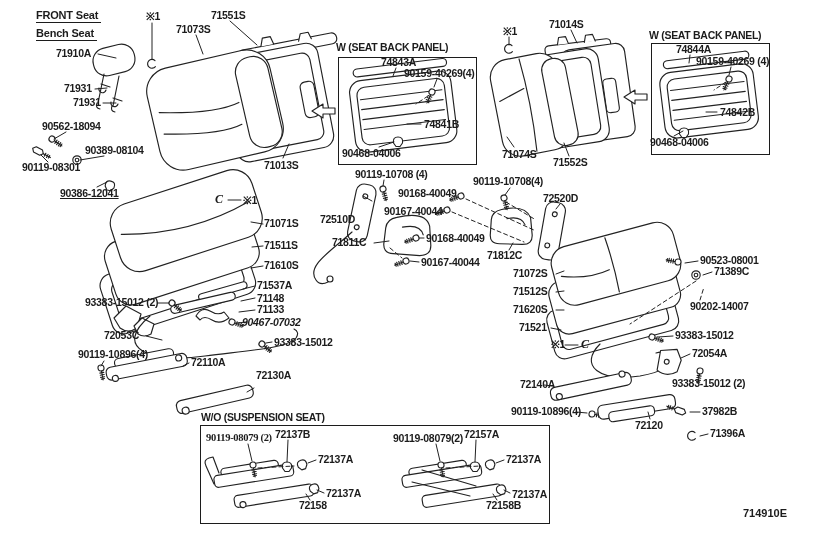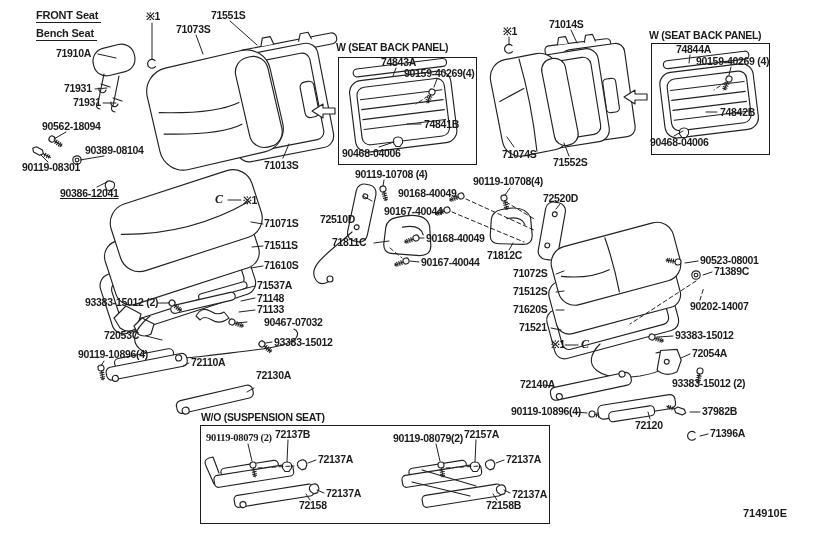--- a/index.html
+++ b/index.html
@@ -327,21 +327,21 @@
       <span class="lbl" style="left: 543px; top: 193px;">72520D</span>
       <span class="lbl" style="left: 487px; top: 250px;">71812C</span>
       <span class="lbl it" style="left: 215px; top: 193px;">C</span>
       <span class="lbl" style="left: 243px; top: 195px;">※1</span>
       <span class="lbl" style="left: 264px; top: 218px;">71071S</span>
       <span class="lbl" style="left: 264px; top: 240px;">71511S</span>
       <span class="lbl" style="left: 264px; top: 260px;">71610S</span>
       <span class="lbl" style="left: 257px; top: 280px;">71537A</span>
       <span class="lbl" style="left: 257px; top: 293px;">71148</span>
       <span class="lbl" style="left: 257px; top: 304px;">71133</span>
-      <span class="lbl" style="left: 264px; top: 317px;">90467-07032</span>
+      <span class="lbl" style="left: 242px; top: 317px; font-style: italic;">90467-07032</span>
       <span class="lbl" style="left: 85px; top: 297px;">93383-15012 (2)</span>
       <span class="lbl" style="left: 104px; top: 330px;">72053C</span>
       <span class="lbl" style="left: 274px; top: 337px;">93383-15012</span>
       <span class="lbl" style="left: 78px; top: 349px;">90119-10896(4)</span>
       <span class="lbl" style="left: 191px; top: 357px;">72110A</span>
       <span class="lbl" style="left: 256px; top: 370px;">72130A</span>
       <span class="lbl" style="left: 700px; top: 255px;">90523-08001</span>
       <span class="lbl" style="left: 714px; top: 266px;">71389C</span>
       <span class="lbl" style="left: 513px; top: 268px;">71072S</span>
       <span class="lbl" style="left: 513px; top: 286px;">71512S</span>

